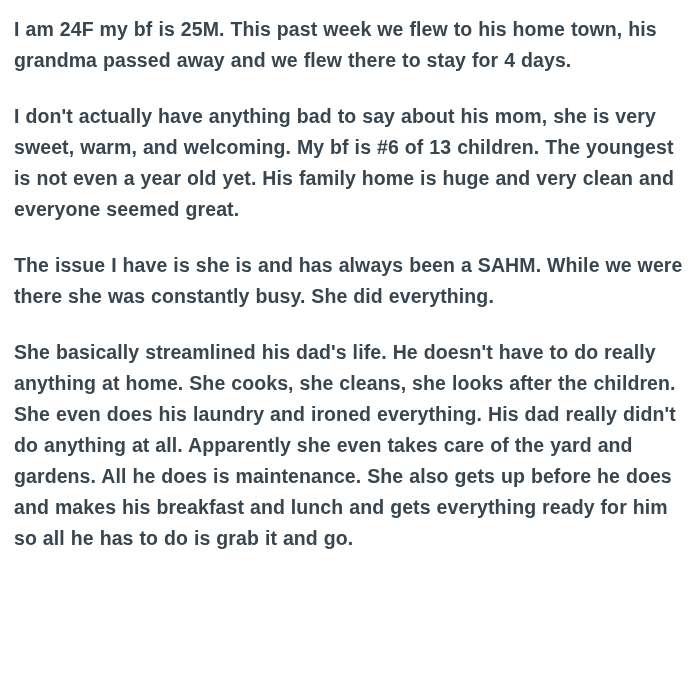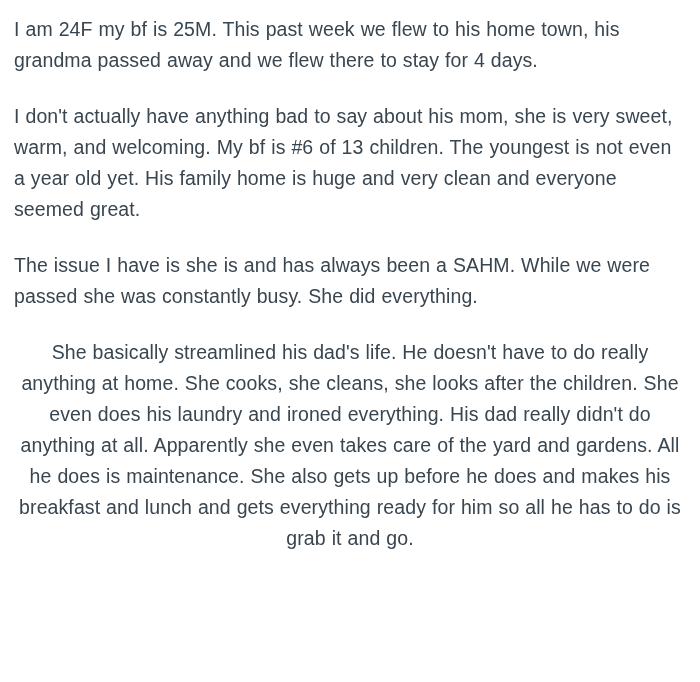--- a/index.html
+++ b/index.html
@@ -11,35 +11,35 @@
     width: 700px;
     height: 682px;
     font-family: "Liberation Sans", sans-serif;
     color: #33404a;
     -webkit-font-smoothing: antialiased;
   }
   .post {
     box-sizing: border-box;
     width: 700px;
     padding: 14px 14px 0 14px;
+    font-weight: bold;
   }
   .para {
     font-size: 19.5px;
     line-height: 31px;
     letter-spacing: 0.1px;
     color: #39454f;
     margin: 0 0 25px 0;
     word-spacing: 0.4px;
   }
   .para:last-child {
     margin-bottom: 0;
-    text-align: center;
   }
 </style>
 </head>
 <body>
 
 <div class="post">
   <p class="para">I am 24F my bf is 25M. This past week we flew to his home town, his grandma passed away and we flew there to stay for 4 days.</p>
   <p class="para">I don't actually have anything bad to say about his mom, she is very sweet, warm, and welcoming. My bf is #6 of 13 children. The youngest is not even a year old yet. His family home is huge and very clean and everyone seemed great.</p>
-  <p class="para">The issue I have is she is and has always been a SAHM. While we were passed she was constantly busy. She did everything.</p>
+  <p class="para">The issue I have is she is and has always been a SAHM. While we were there she was constantly busy. She did everything.</p>
   <p class="para">She basically streamlined his dad's life. He doesn't have to do really anything at home. She cooks, she cleans, she looks after the children. She even does his laundry and ironed everything. His dad really didn't do anything at all. Apparently she even takes care of the yard and gardens. All he does is maintenance. She also gets up before he does and makes his breakfast and lunch and gets everything ready for him so all he has to do is grab it and go.</p>
 </div>
 
 </body></html>

